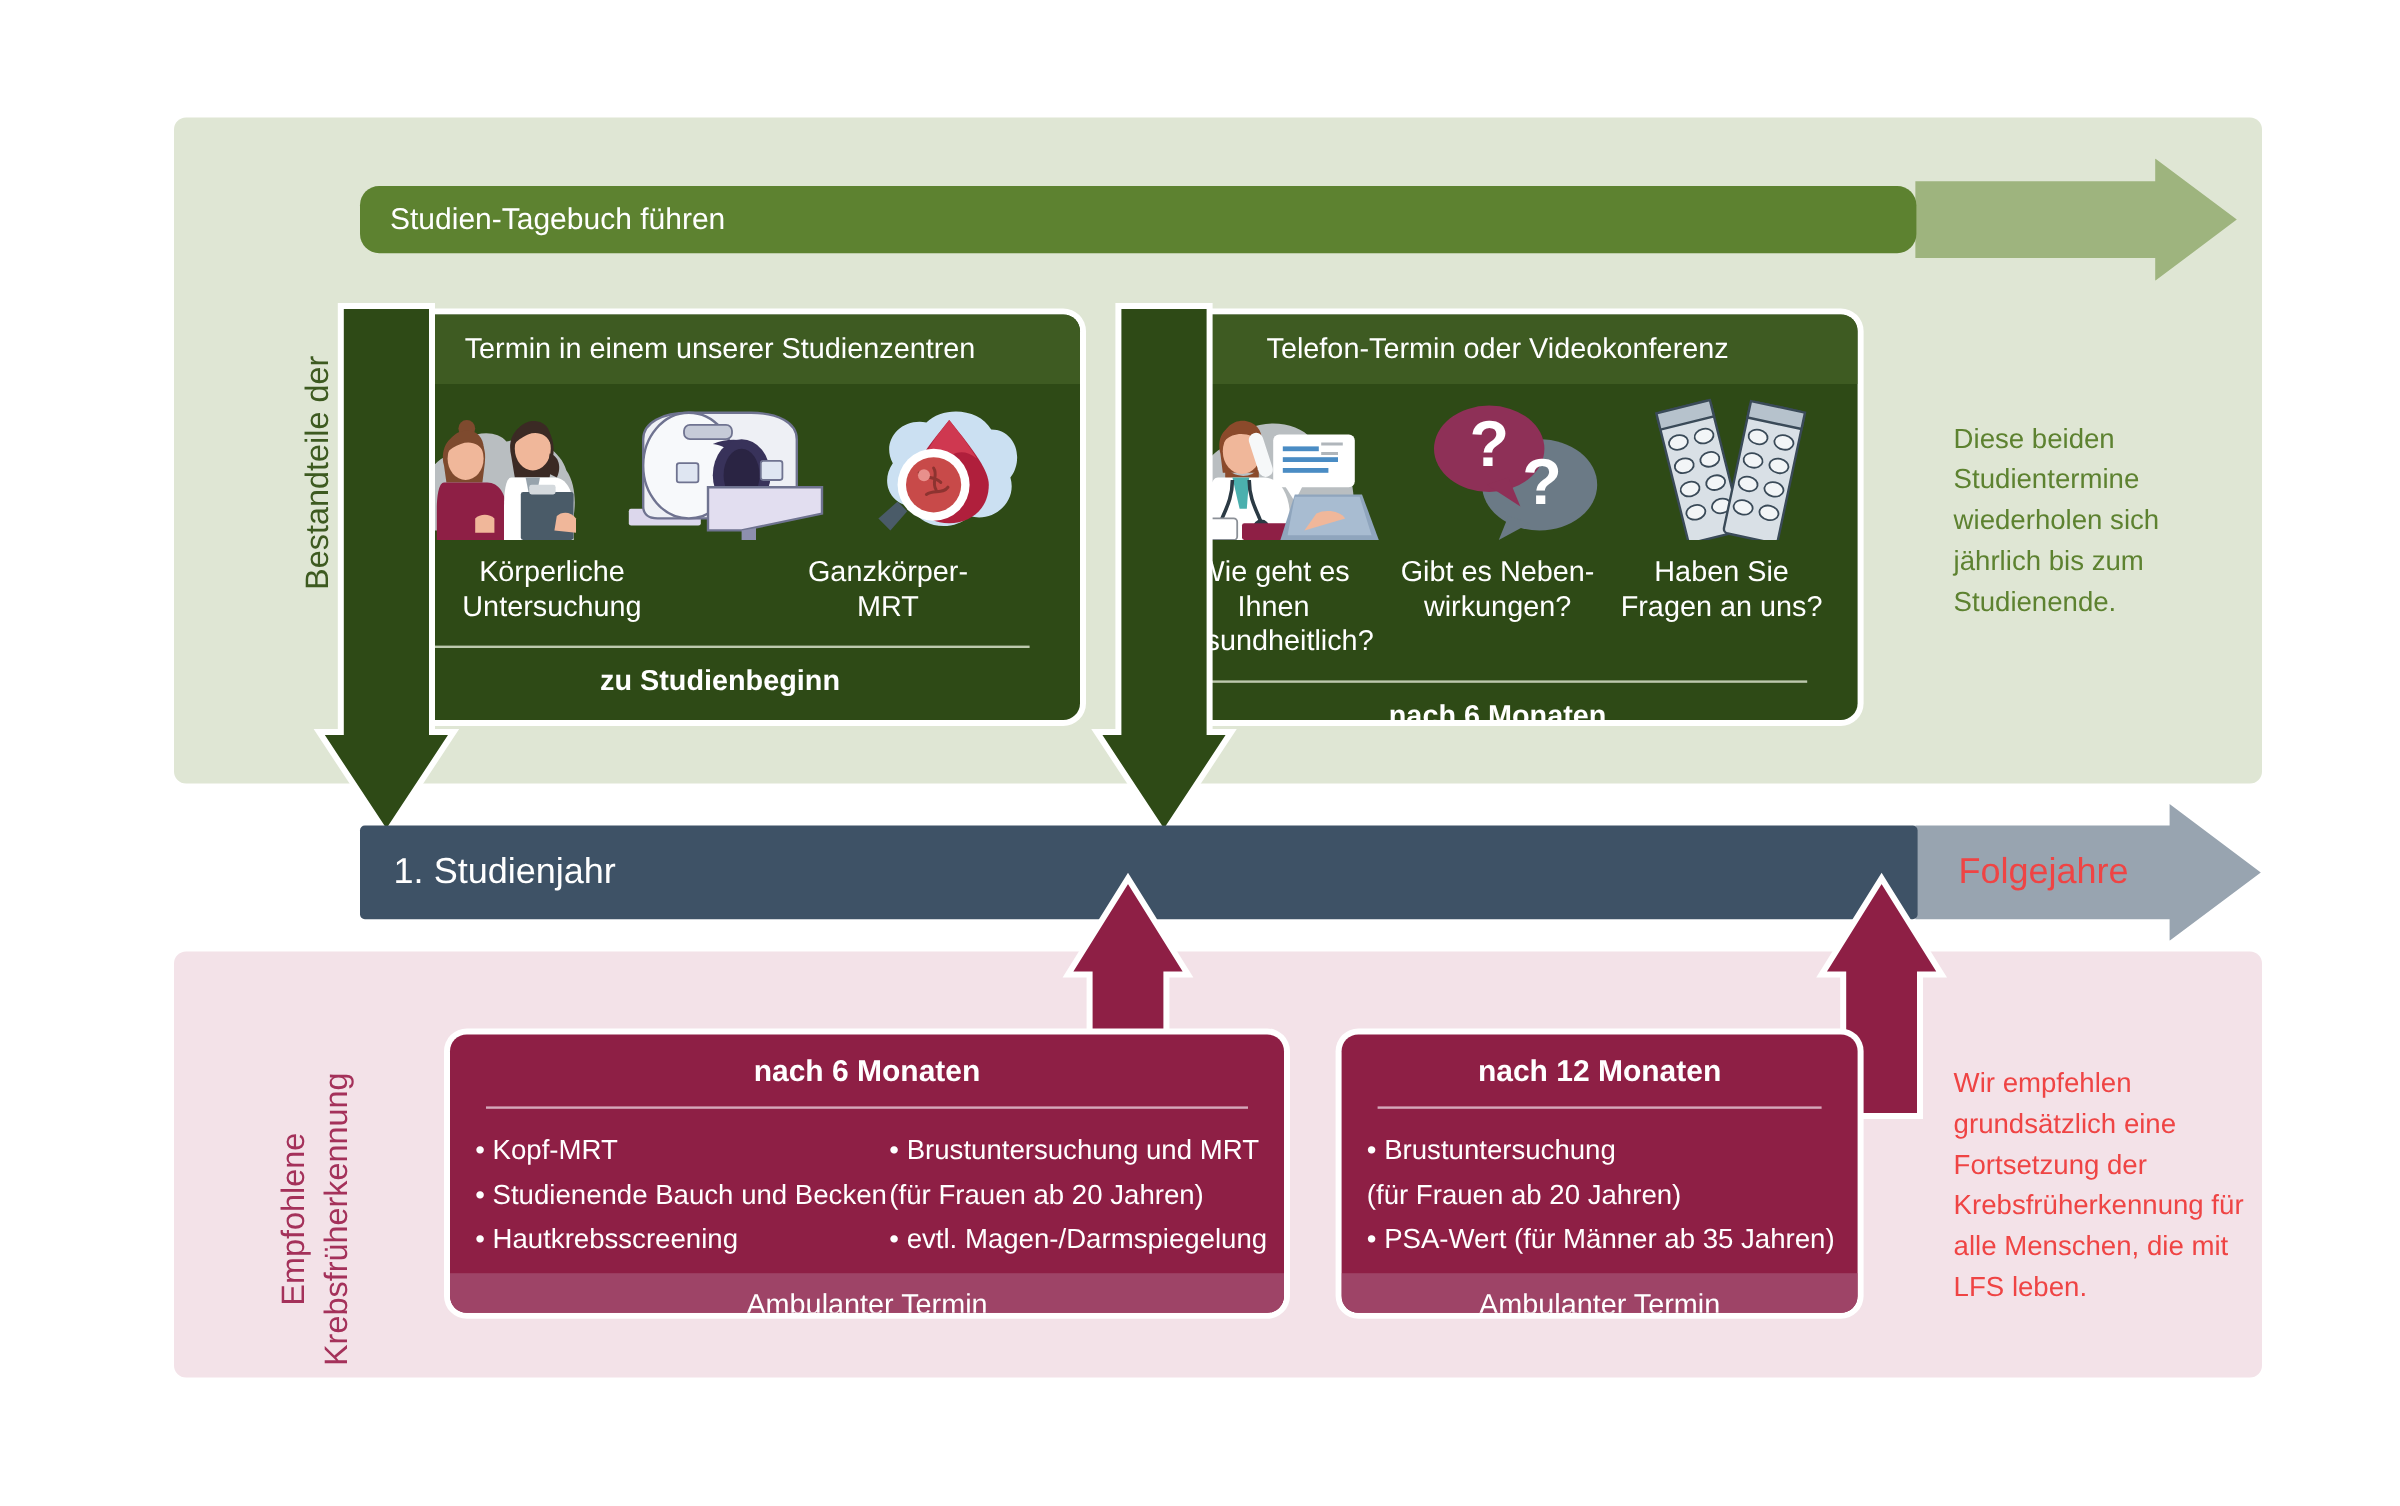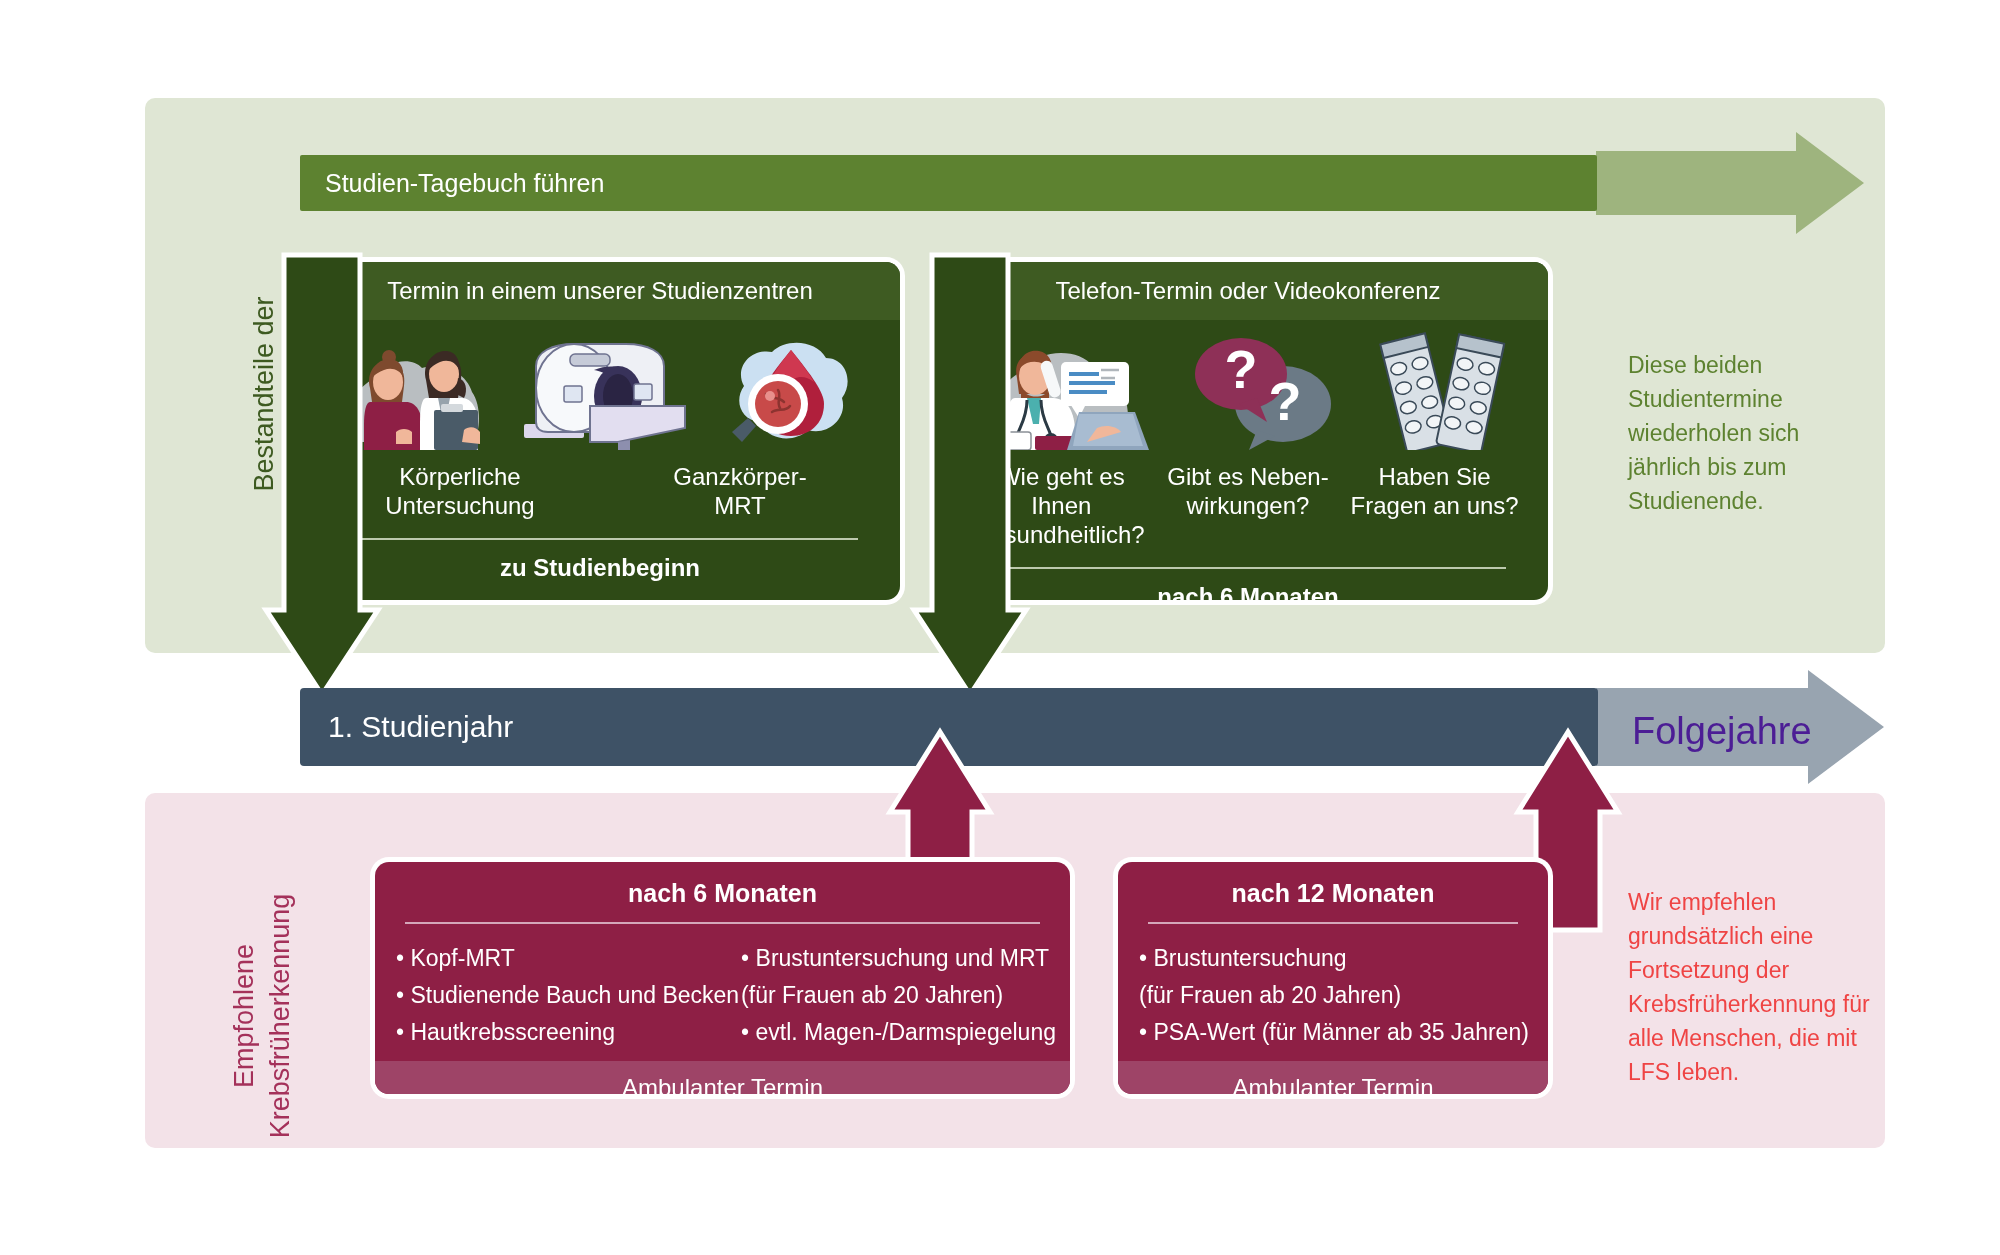--- a/index.html
+++ b/index.html
@@ -46,21 +46,21 @@
   }
 
   
   .diary-bar {
     position: absolute;
     left: 300px;
     top: 155px;
     width: 1297px;
     height: 56px;
     background: #5d8230;
-    border-radius: 2px;
+    border-radius: 16px;
     display: flex;
     align-items: center;
     box-sizing: border-box;
     padding-left: 25px;
   }
   .diary-bar span {
     color: #ffffff;
     font-size: 25px;
   }
   .diary-arrow {
@@ -159,22 +159,22 @@
     position: absolute;
     left: 1596px;
     top: 670px;
     width: 290px;
     height: 114px;
   }
   .timeline-arrow-label {
     position: absolute;
     left: 1632px;
     top: 710px;
-    color: #4c1d95;
-    font-size: 38px;
+    color: #ef4444;
+    font-size: 30px;
   }
 
   
   .pink-panel {
     position: absolute;
     left: 145px;
     top: 793px;
     width: 1740px;
     height: 355px;
     background: #f3e2e8;

